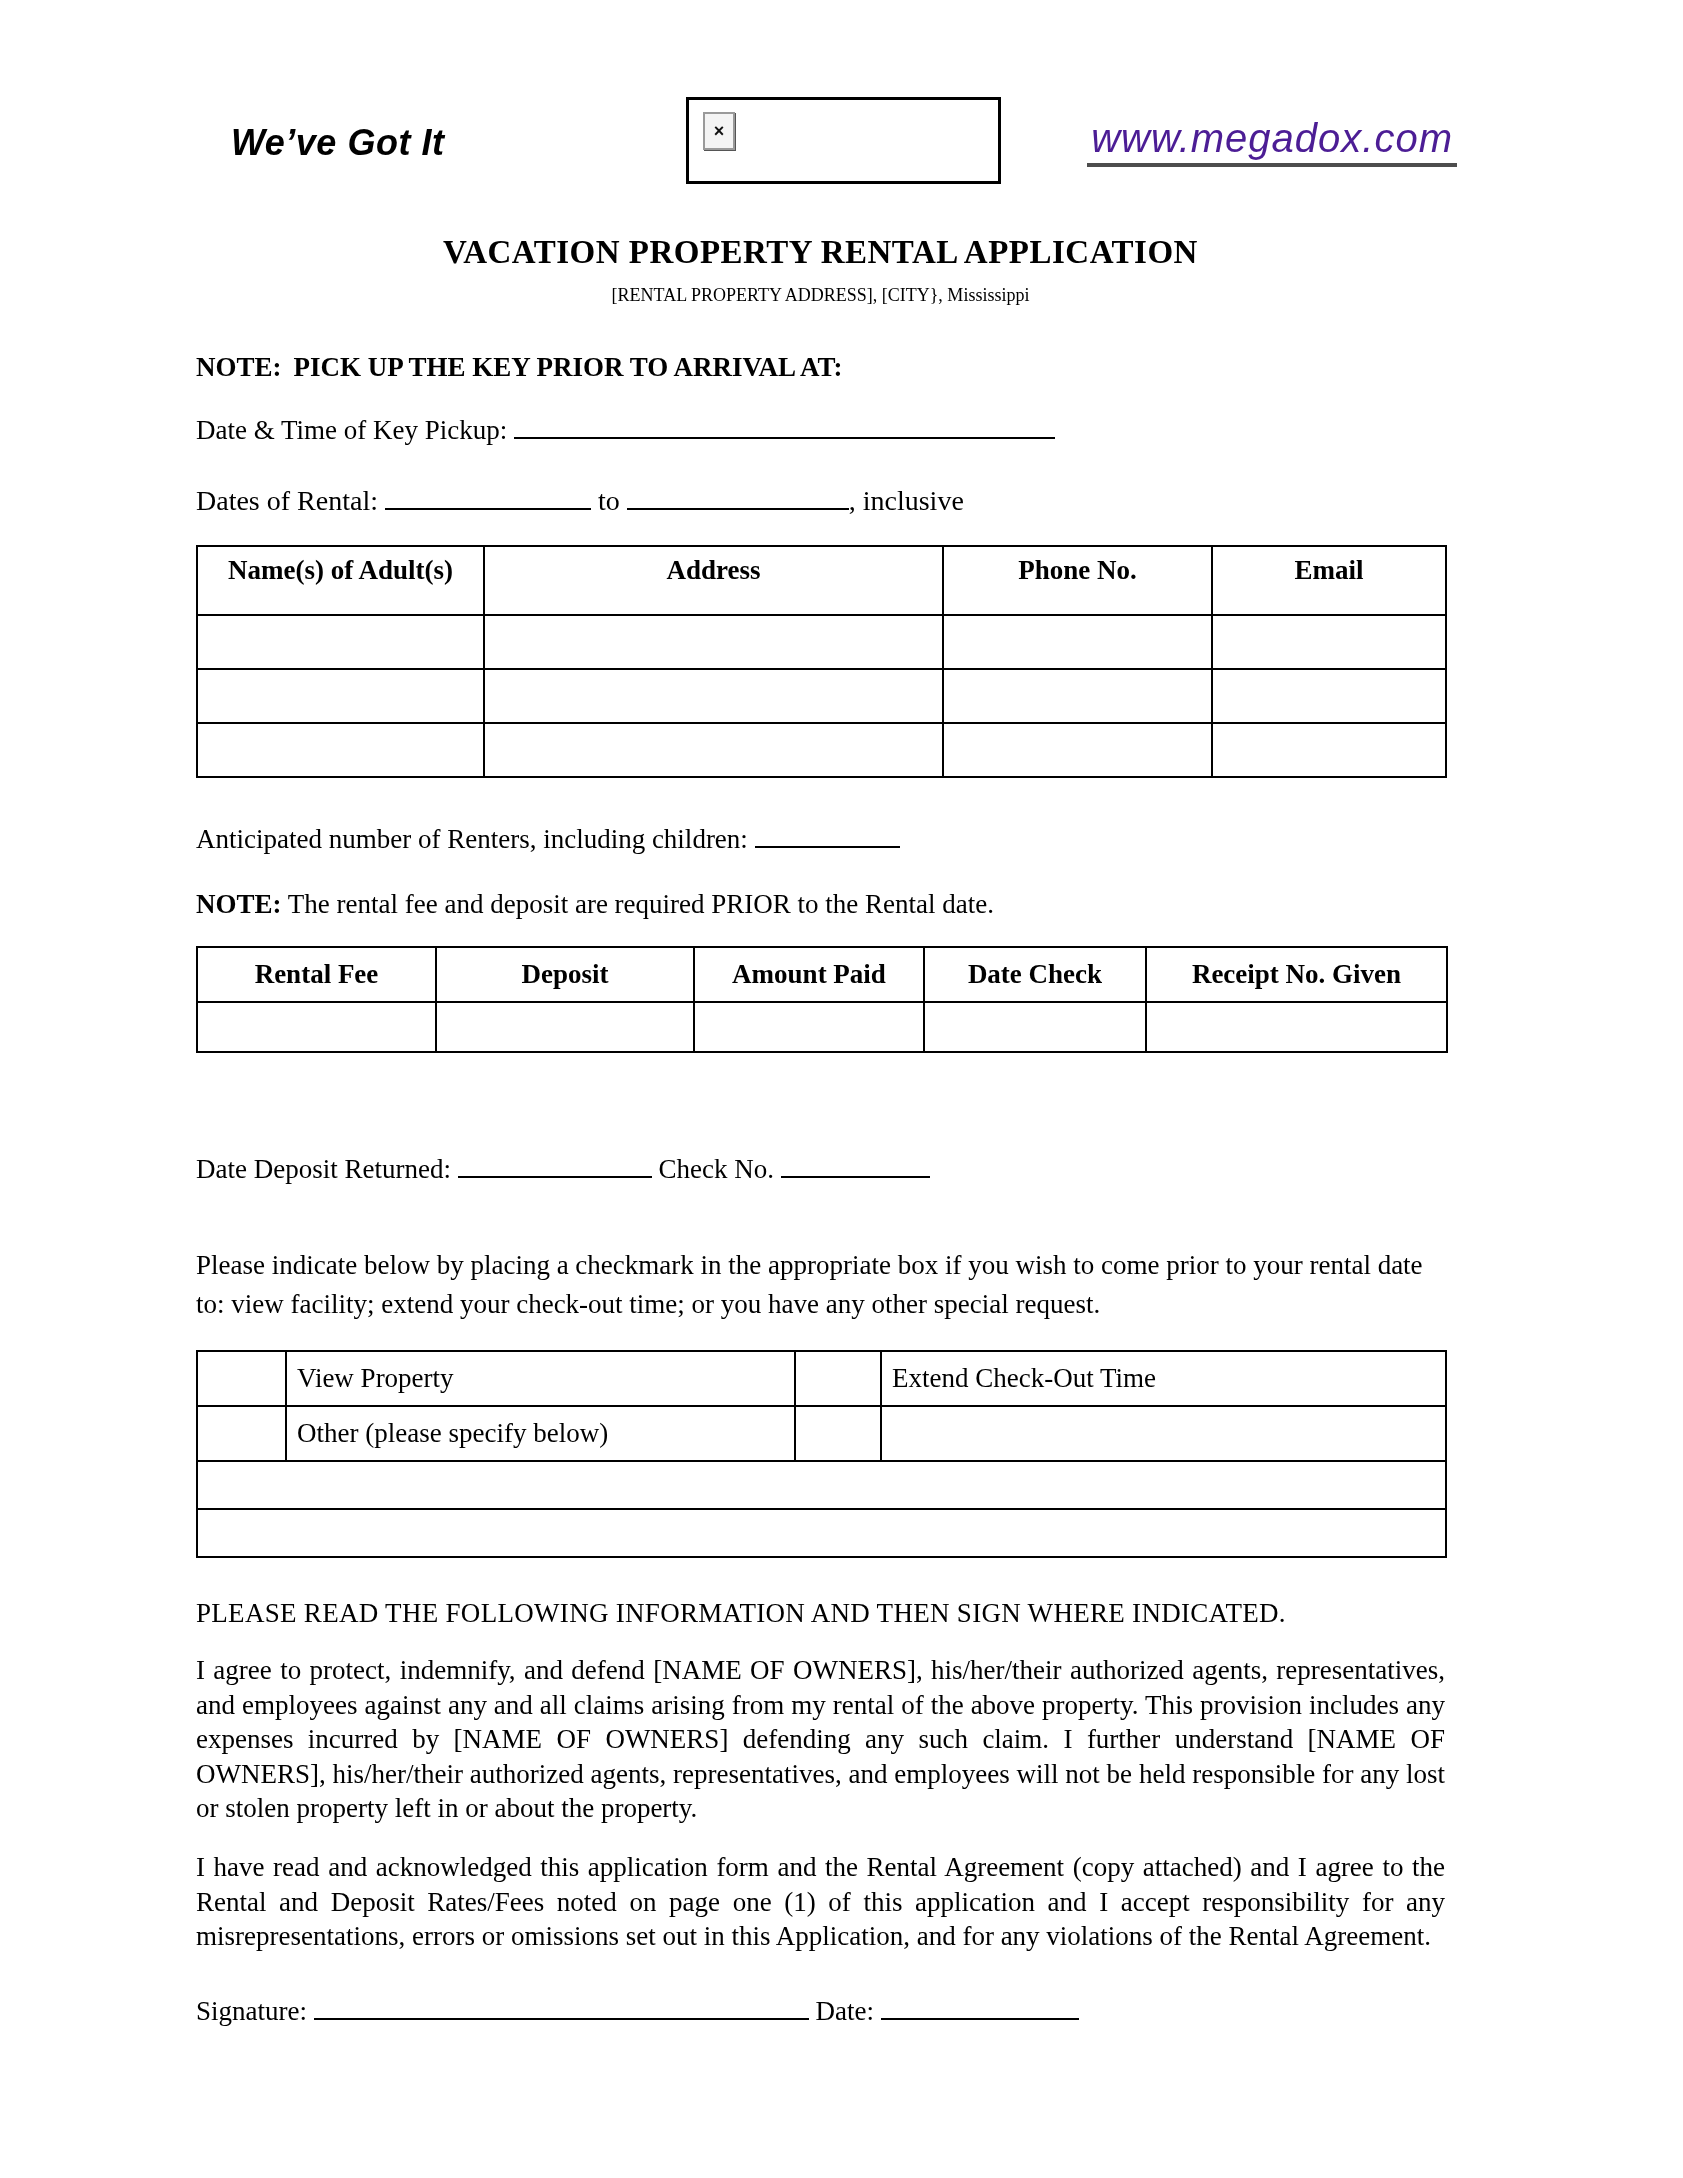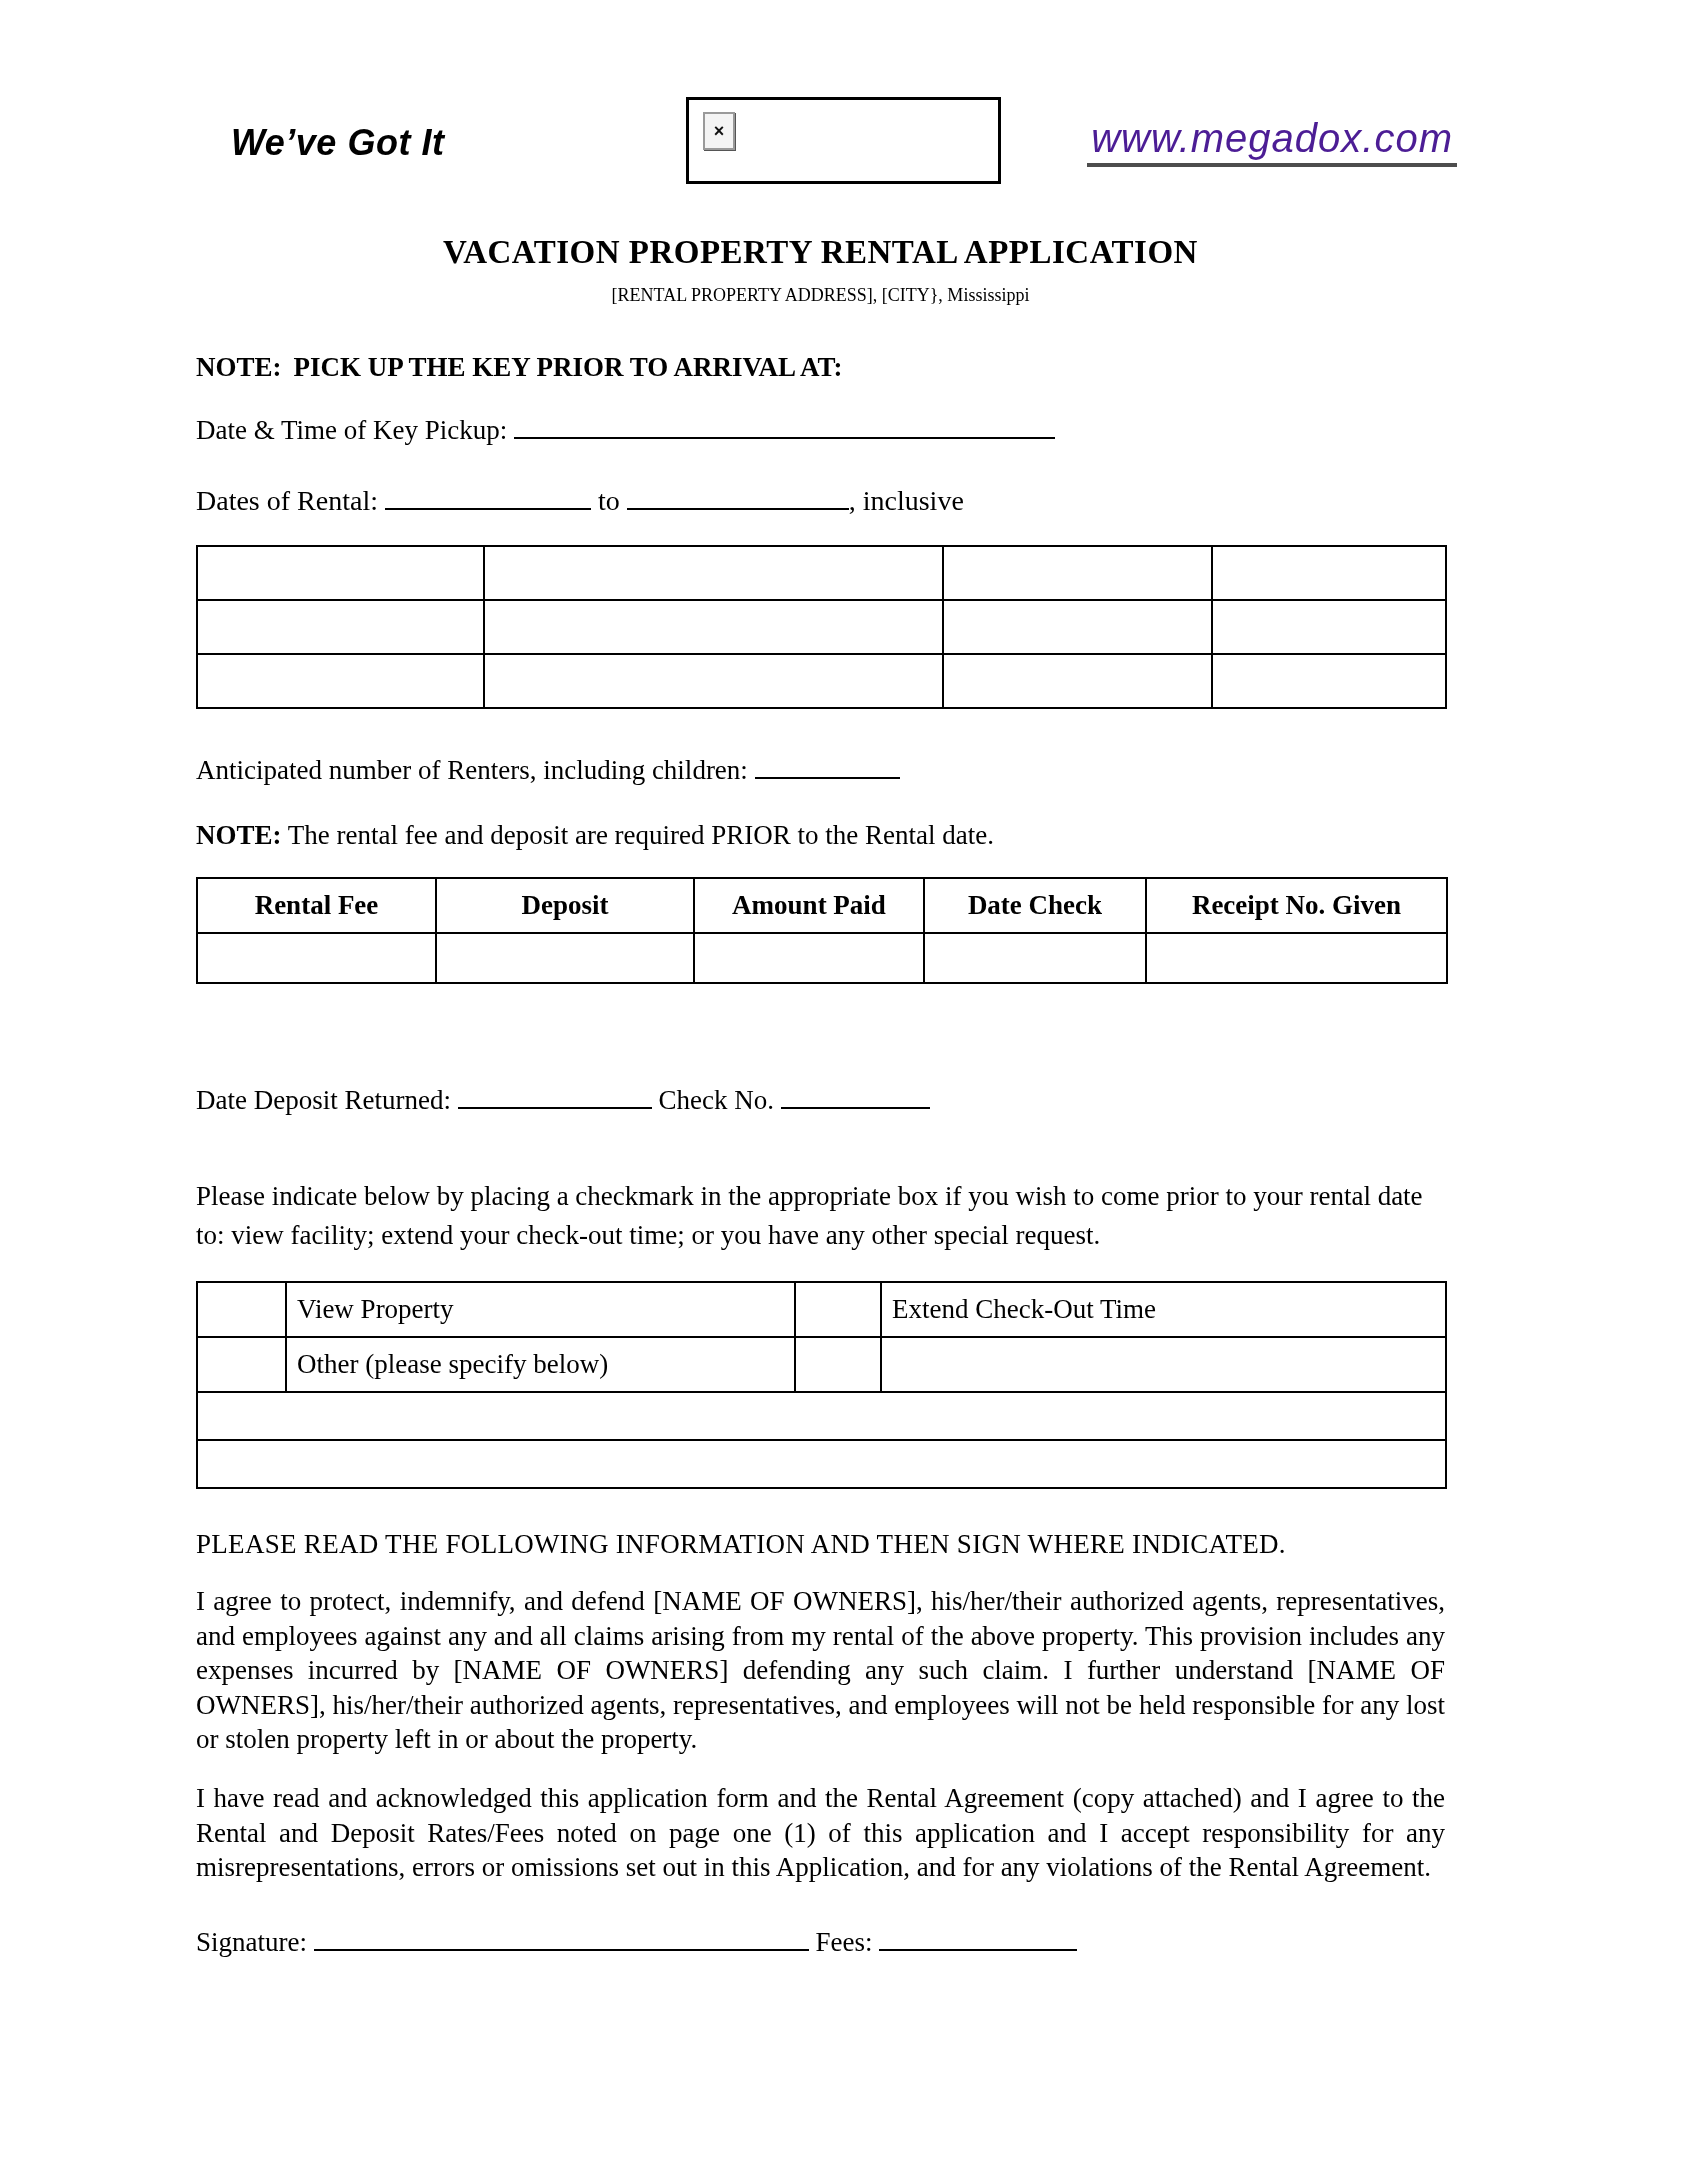--- a/index.html
+++ b/index.html
@@ -119,20 +119,26 @@
     </div>
 
     <table class="adults">
       <colgroup>
           <col style="width:287px">
           <col style="width:459px">
           <col style="width:269px">
           <col style="width:234px">
         </colgroup>
       <tbody>
+          <tr>
+        <th style="text-align:center">Name(s) of Adult(s)</th>
+        <th style="text-align:center">Address</th>
+        <th style="text-align:center">Phone No.</th>
+        <th style="text-align:center">Email</th>
+      </tr>
       <tr>
         <td></td>
         <td></td>
         <td></td>
         <td></td>
       </tr>
       <tr>
         <td></td>
         <td></td>
         <td></td>
@@ -221,19 +227,19 @@
     </tbody>
       </table>
 
     <div class="readline">PLEASE READ THE FOLLOWING INFORMATION AND THEN SIGN WHERE INDICATED.</div>
     <div class="para">I agree to protect, indemnify, and defend [NAME OF OWNERS], his/her/their authorized agents, representatives, and employees against any and all claims arising from my rental of the above property. This provision includes any expenses incurred by [NAME OF OWNERS] defending any such claim. I further understand [NAME OF OWNERS], his/her/their authorized agents, representatives, and employees will not be held responsible for any lost or stolen property left in or about the property.</div>
     <div class="para">I have read and acknowledged this application form and the Rental Agreement (copy attached) and I agree to the Rental and Deposit Rates/Fees noted on page one (1) of this application and I accept responsibility for any misrepresentations, errors or omissions set out in this Application, and for any violations of the Rental Agreement.</div>
 
     <div class="sigline">
       <span>Signature:</span>
       <span class="blank" style="width:495px"></span>
-      <span>Fees:</span>
+      <span>Date:</span>
       <span class="blank" style="width:198px"></span>
     </div>
 
   </div>
 </div>
 
 
 </body></html>

